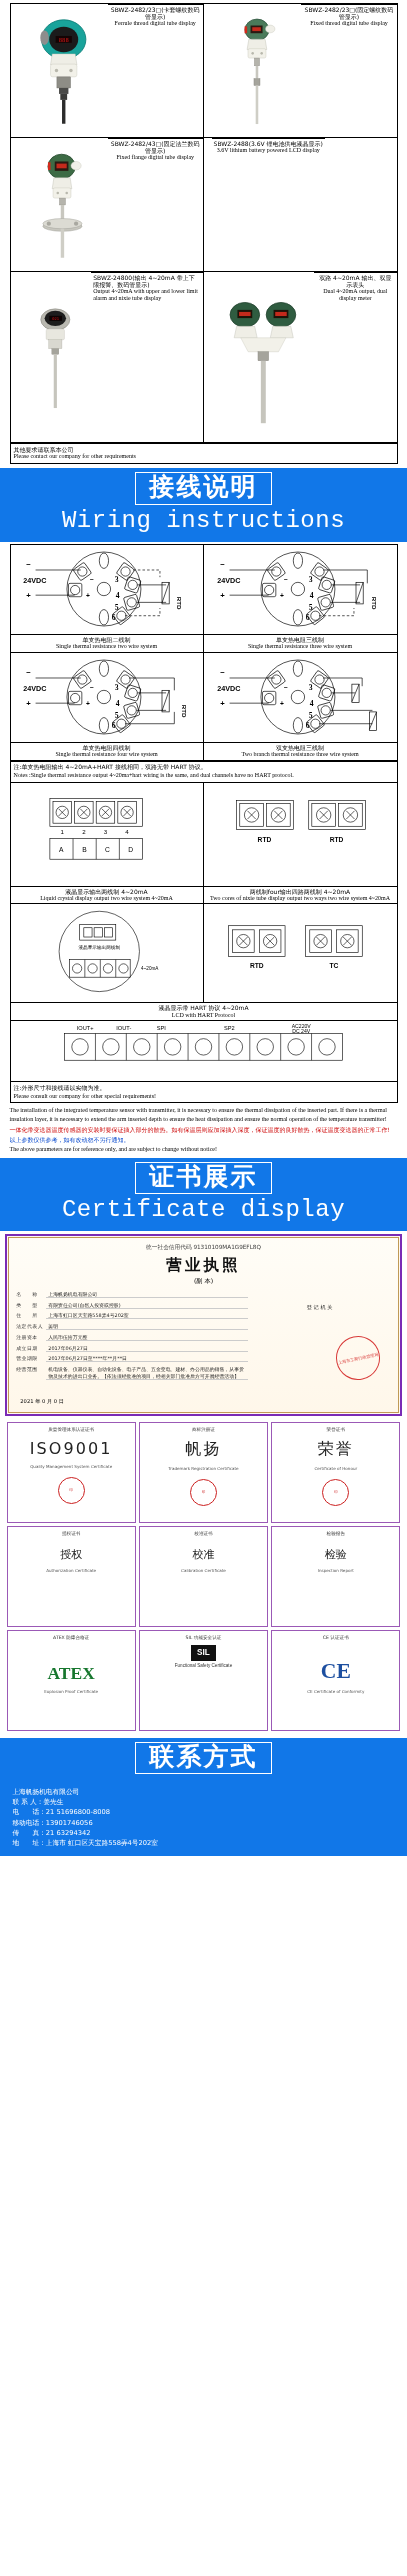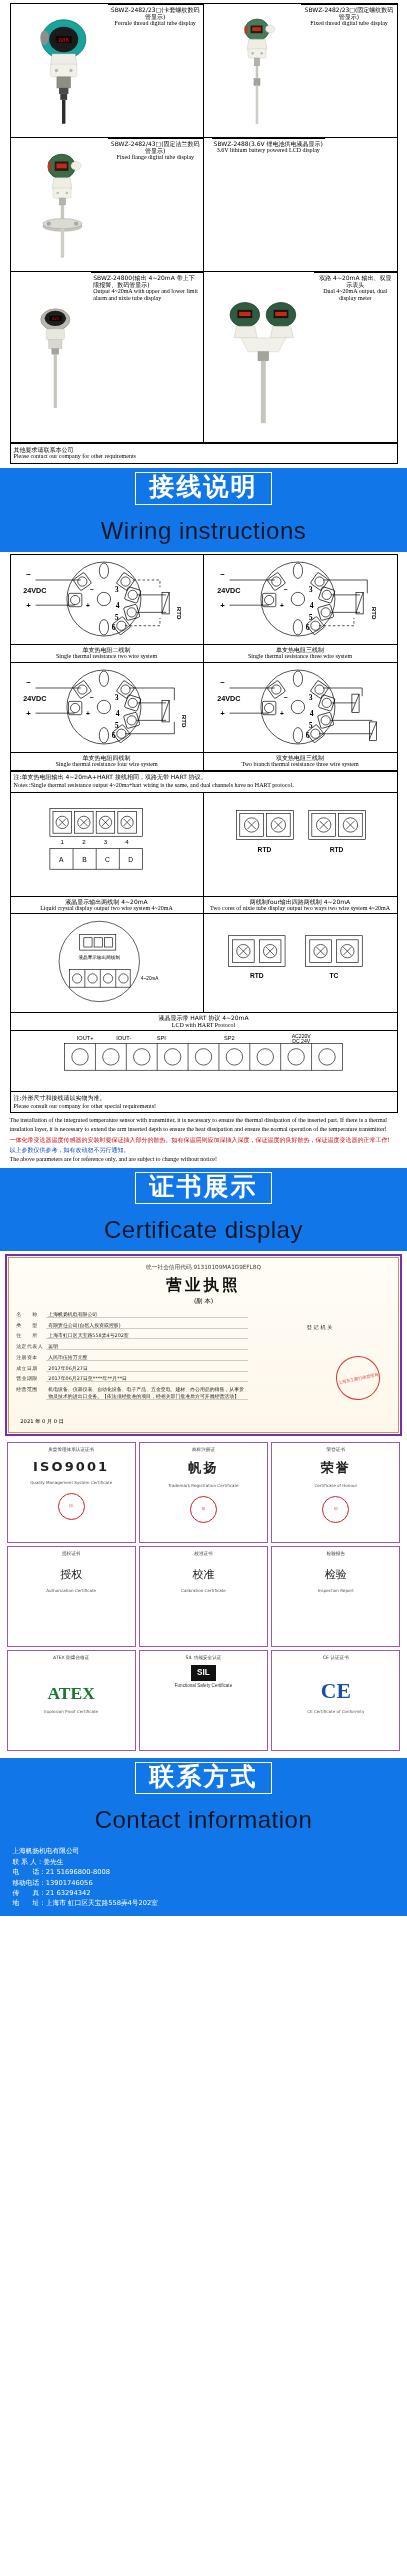--- a/index.html
+++ b/index.html
@@ -68,25 +68,25 @@
     border: 1.5px solid #fff;
     color: #fff;
     font-family: "DejaVu Sans", sans-serif;
     font-weight: bold;
     font-size: 25px;
     letter-spacing: 2.1px;
     padding: 1px 13.4px 3.1px 13.4px;
     line-height: 1.05;
   }
   .banner-en {
-    color: #0f172a;
-    font-family: Liberation Sans, sans-serif;
+    color: #ffffff;
+    font-family: Liberation Mono, monospace;
     font-size: 24px;
     line-height: 1.12;
-    margin-top: 13px;
+    margin-top: 3px;
     letter-spacing: 0.5px;
   }
 
   
   .wire-table {
     width: 388px;
     margin: 2.1px auto 0 auto;
     border: 1.5px double #000;
   }
   .wire-row { display: flex; border-bottom: 0.5px solid #000; }
@@ -188,21 +188,21 @@
   .cert-card .inner {
     border:1px solid #9b59b6;
     height: 101px;
     background:#fff;
     display:flex; flex-direction:column; align-items:center;
     justify-content:flex-start;
     overflow:hidden; position:relative;
   }
   .cert-hdr { font-size:4.6px; margin-top:4.1px; text-align:center;
     font-family:"DejaVu Sans", sans-serif; color:#333; }
-  .cert-big { font-size:13px; font-weight:bold; margin-top:7.2px;
+  .cert-big { font-size:16px; font-weight:normal; margin-top:7.2px;
     font-family:"DejaVu Sans", sans-serif; color:#222; letter-spacing:2.1px;}
   .cert-note { font-size:4.1px; margin-top:5.2px; color:#555; text-align:center;
     padding:0 5.2px; font-family:"DejaVu Sans", sans-serif;}
   .cert-sign { font-size:11px; margin-top:11.3px; color:#1a1a1a;
     font-family:"DejaVu Sans", sans-serif;}
   .cert-seal { width:27px;height:27px;border:1px solid #cc2020;border-radius:50%;
     margin-top:8.2px; color:#cc2020; font-size:3.6px; display:flex;
     align-items:center;justify-content:center;}
   .cemark { font-size:21.6px; font-weight:bold; color:#1d4fa0;
     font-family:"Liberation Serif", serif; margin-top:18.5px; }
@@ -879,21 +879,20 @@
           <div class="cert-hdr">CE 认证证书</div>
           <div class="cemark">CE</div>
           <div class="cert-note">CE Certificate of Conformity</div>
         </div>
       </div>
     </div>
   </div>
 
   <div class="banner" style="margin-top:5.2px;">
     <div class="banner-cn">联系方式</div>
-    <div class="banner-en">Contact information</div>
   </div>
 
   <div class="contact">
     <div class="row">上海帆扬机电有限公司</div>
     <div class="row">
       <span>联 系 人：</span><span>姜先生</span>
     </div>
     <div class="row">
       <span>电　　话：</span><span>21 51696800-8008</span>
     </div>

